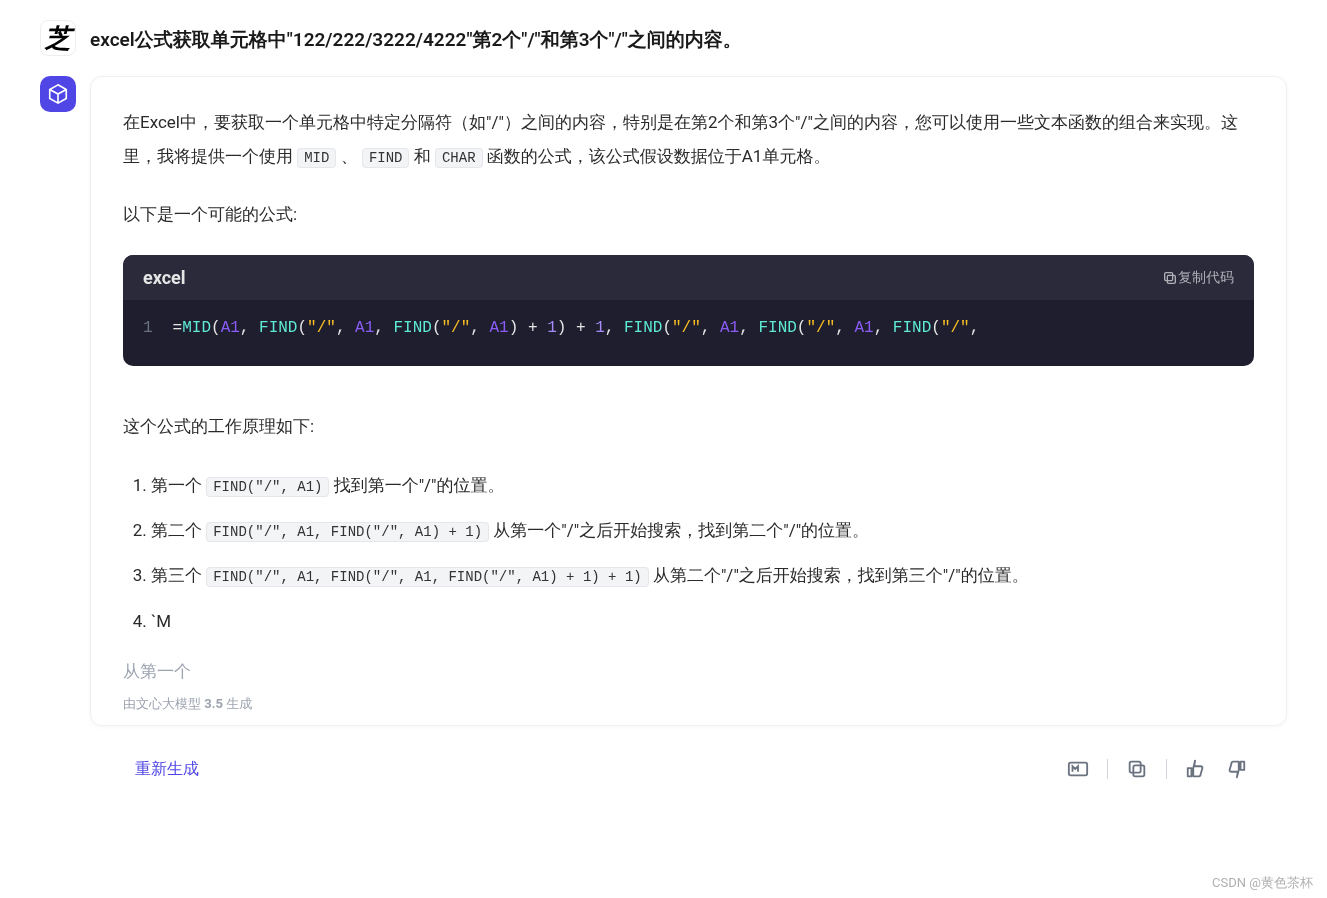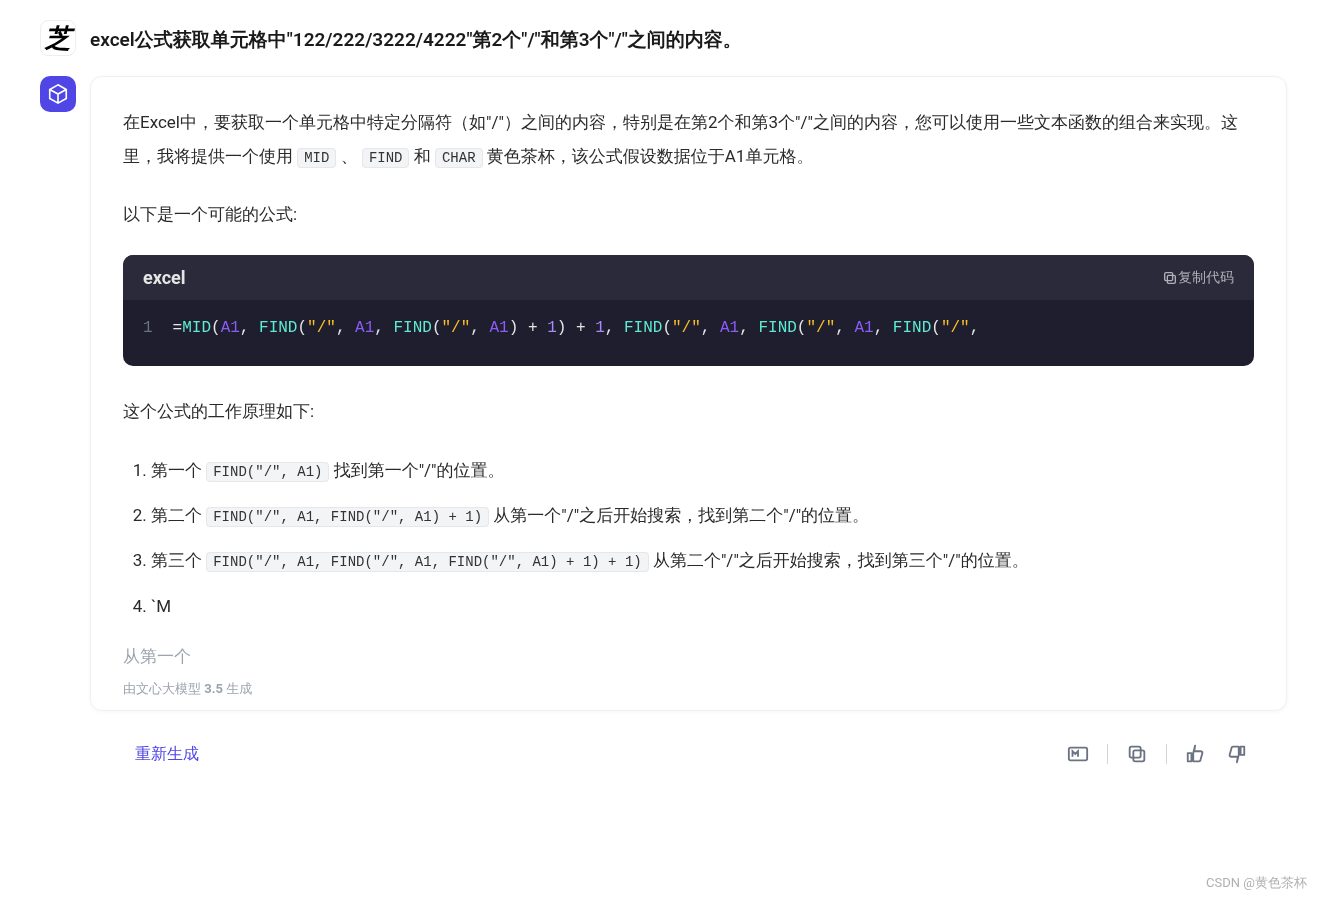--- a/index.html
+++ b/index.html
@@ -64,21 +64,21 @@
       border: 1px solid #e5e7eb;
       border-radius: 4px;
       padding: 1px 6px;
       font-family: "SFMono-Regular", Consolas, "Liberation Mono", Menlo, monospace;
       font-size: 14px;
       color: #333;
     }
     .code-block {
       background: #1e1e2e;
       border-radius: 10px;
-      margin-bottom: 28px;
+      margin-bottom: 43px;
       overflow: hidden;
     }
     .code-header {
       display: flex;
       justify-content: space-between;
       align-items: center;
       padding: 12px 20px;
       background: #2a2a3a;
     }
     .code-lang {
@@ -164,21 +164,21 @@
       height: 22px;
       color: #6b7280;
       cursor: pointer;
       display: flex;
       align-items: center;
       justify-content: center;
     }
     .watermark {
       position: fixed;
       bottom: 6px;
-      right: 20px;
+      right: 14px;
       color: #b0b0b0;
       font-size: 13px;
     }
   </style>
 </head>
 <body>
 
 <div class="message-row">
   <div class="avatar user-avatar">芝</div>
   <div class="user-text">excel公式获取单元格中"122/222/3222/4222"第2个"/"和第3个"/"之间的内容。</div>
@@ -192,21 +192,21 @@
   </div>
   <div class="response-container">
 
     <p class="para">
       <span>在Excel中，要获取一个单元格中特定分隔符（如"/"）之间的内容，特别是在第2个和第3个"/"之间的内容，您可以使用一些文本函数的组合来实现。这里，我将提供一个使用 </span>
       <code class="inline-code">MID</code>
       <span> 、 </span>
       <code class="inline-code">FIND</code>
       <span> 和 </span>
       <code class="inline-code">CHAR</code>
-      <span> 黄色茶杯，该公式假设数据位于A1单元格。</span>
+      <span> 函数的公式，该公式假设数据位于A1单元格。</span>
     </p>
 
     <p class="para">以下是一个可能的公式:</p>
 
     <div class="code-block">
       <div class="code-header">
         <span class="code-lang">excel</span>
         <span class="copy-btn">
           <svg viewBox="0 0 24 24">
             <rect x="8" y="8" width="12" height="12" rx="2" fill="none" stroke="currentColor" stroke-width="2"></rect>

